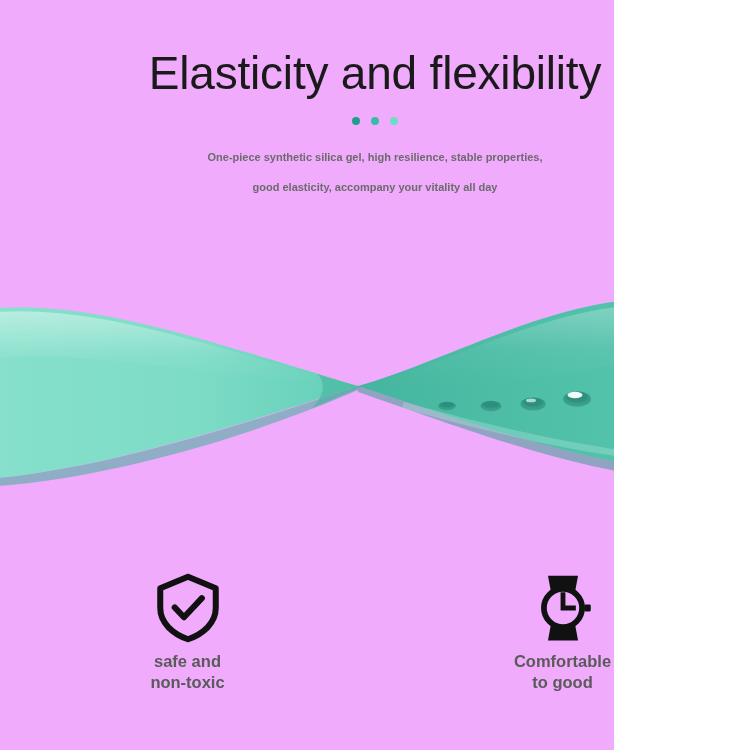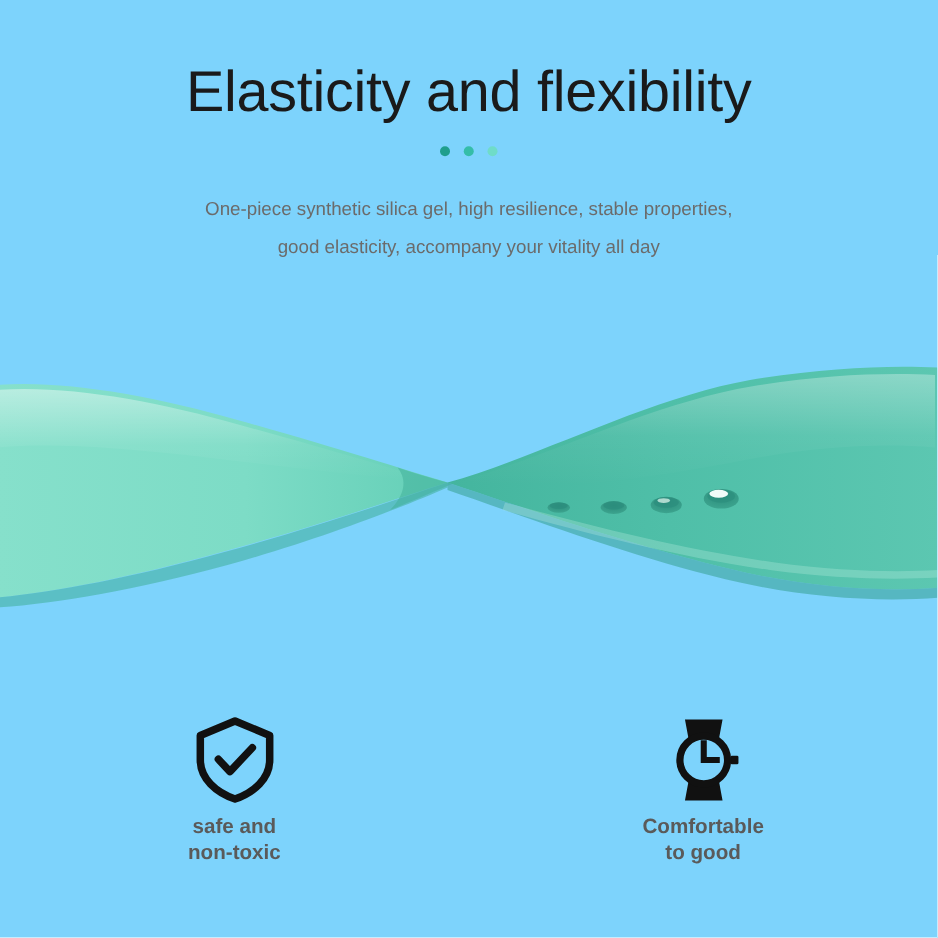--- a/index.html
+++ b/index.html
@@ -10,23 +10,23 @@
   body {
     width: 750px;
     height: 750px;
     overflow: hidden;
     font-family: "Liberation Sans", "DejaVu Sans", sans-serif;
     position: relative;
   }
 
   #page {
     position: relative;
-    width: 750px;
+    width: 614px;
     height: 750px;
-    background: #7dd3fc;
+    background: #f0abfc;
     overflow: hidden;
   }
 
   
   .header {
     position: absolute;
     top: 0;
     left: 0;
     width: 750px;
     text-align: center;
@@ -51,26 +51,26 @@
     height: 10px;
   }
   .dot {
     width: 8px;
     height: 8px;
     border-radius: 50%;
     display: block;
   }
 
   .subtitle {
-    margin: 12px;
+    margin: 1px;
     padding-top: 15px;
-    font-size: 15px;
+    font-size: 11px;
     color: #6b6b6b;
     line-height: 30px;
-    font-weight: 400;
+    font-weight: 700;
   }
   .subtitle-line {
     display: block;
   }
 
   
   .product {
     position: absolute;
     left: 0;
     top: 262px;

